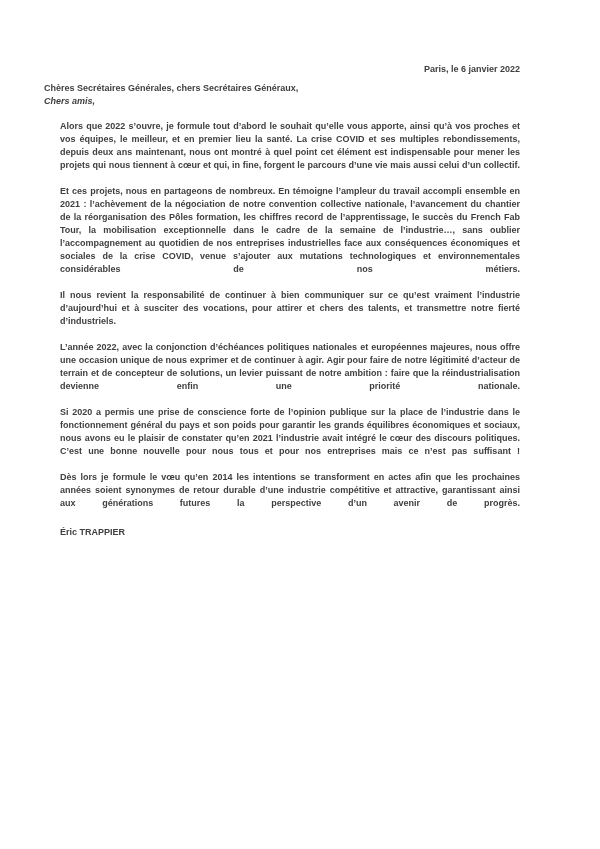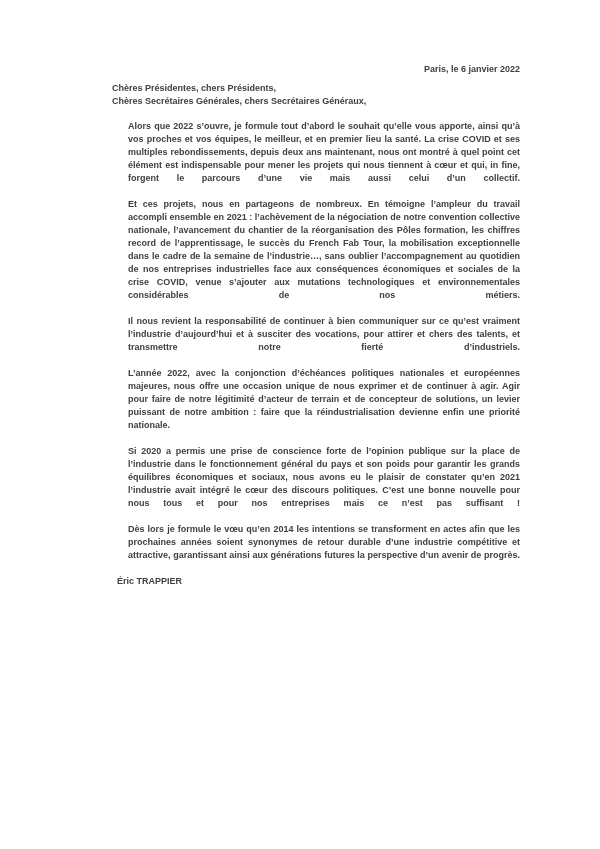--- a/index.html
+++ b/index.html
@@ -14,21 +14,21 @@
     background: #ffffff;
     overflow: hidden;
     font-family: "Liberation Sans", sans-serif;
     font-weight: 700;
     color: #3f3f3f;
     font-size: 9px;
     line-height: 13px;
     box-sizing: border-box;
   }
   .content {
-    padding: 63px 80px 0 112px;
+    padding: 63px 80px 0 44px;
   }
   .dateline {
     text-align: right;
     margin: 0 0 6px 0;
   }
   .salutation {
     margin: 0 0 12px 0;
   }
   .salutation-line {
     display: block;
@@ -38,34 +38,34 @@
   }
   .body-paragraph {
     margin: 0 0 13px 16px;
     text-align: justify;
     text-align-last: justify;
   }
   .closing {
     margin: 1px 0 13px 0;
   }
   .signature {
-    margin: 5px;
+    margin: 16px;
   }
 </style>
 </head>
 <body>
 
 <div class="page" style="color: rgb(63, 63, 63); background: rgb(255, 255, 255);">
   <div class="content">
 
     <div class="dateline">Paris, le 6 janvier 2022</div>
 
     <div class="salutation">
-      <span class="salutation-line">Chères Présidentes, chers Présidents,</span>
       <span class="salutation-line">Chères Secrétaires Générales, chers Secrétaires Généraux,</span>
+      <span class="salutation-line italic">Chers amis,</span>
     </div>
 
     <p class="body-paragraph">Alors que 2022 s’ouvre, je formule tout d’abord le souhait qu’elle vous apporte, ainsi qu’à vos proches et vos équipes, le meilleur, et en premier lieu la santé. La crise COVID et ses multiples rebondissements, depuis deux ans maintenant, nous ont montré à quel point cet élément est indispensable pour mener les projets qui nous tiennent à cœur et qui, in fine, forgent le parcours d’une vie mais aussi celui d’un collectif.</p>
 
     <p class="body-paragraph">Et ces projets, nous en partageons de nombreux. En témoigne l’ampleur du travail accompli ensemble en 2021 : l’achèvement de la négociation de notre convention collective nationale, l’avancement du chantier de la réorganisation des Pôles formation, les chiffres record de l’apprentissage, le succès du French Fab Tour, la mobilisation exceptionnelle dans le cadre de la semaine de l’industrie…, sans oublier l’accompagnement au quotidien de nos entreprises industrielles face aux conséquences économiques et sociales de la crise COVID, venue s’ajouter aux mutations technologiques et environnementales considérables de nos métiers.</p>
 
 
     <p class="body-paragraph">Il nous revient la responsabilité de continuer à bien communiquer sur ce qu’est vraiment l’industrie d’aujourd’hui et à susciter des vocations, pour attirer et chers des talents, et transmettre notre fierté d’industriels.</p>
 
     <p class="body-paragraph">L’année 2022, avec la conjonction d’échéances politiques nationales et européennes majeures, nous offre une occasion unique de nous exprimer et de continuer à agir. Agir pour faire de notre légitimité d’acteur de terrain et de concepteur de solutions, un levier puissant de notre ambition : faire que la réindustrialisation devienne enfin une priorité nationale.</p>

